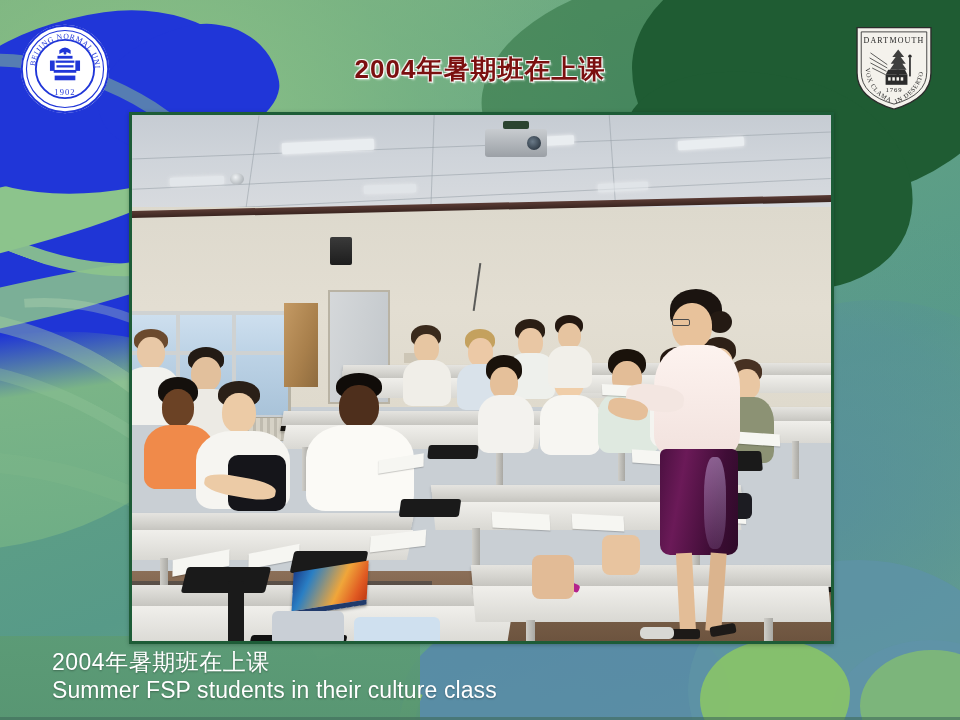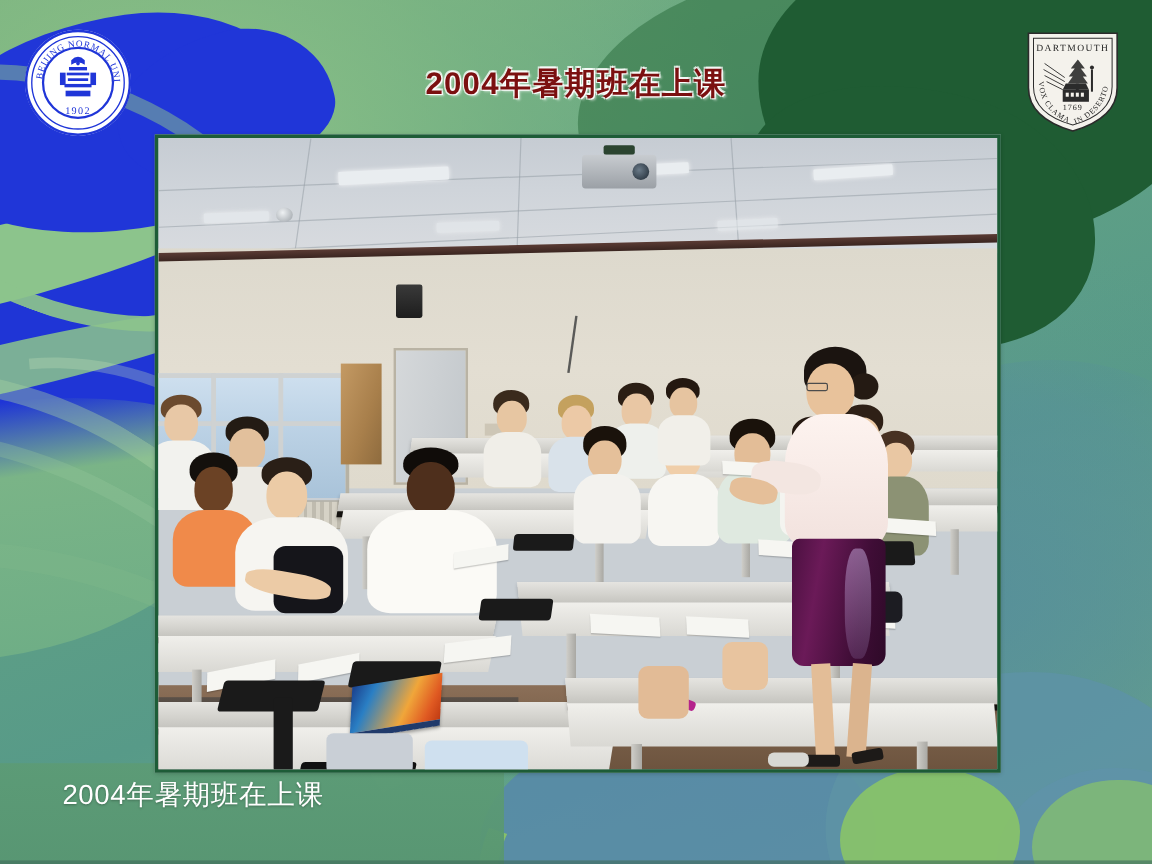--- a/index.html
+++ b/index.html
@@ -755,16 +755,17 @@
       <div style="position:absolute;left:400px;top:440px;width:42px;height:44px;background:#e2bb96;border-radius:8px;"></div>
       <div style="position:absolute;left:470px;top:420px;width:38px;height:40px;background:#e8c49f;border-radius:8px;"></div>
 
       <div style="position:absolute;left:508px;top:512px;width:34px;height:12px;background:#d8d8d4;border-radius:5px;"></div>
 
     </div>
   </div>
 
   <div class="caption">
     <div class="caption-cn">2004年暑期班在上课</div>
+    <div class="caption-en">Summer FSP students in their culture class</div>
   </div>
 
   <div class="bottom-edge"></div>
 </div>
 
 </body></html>

